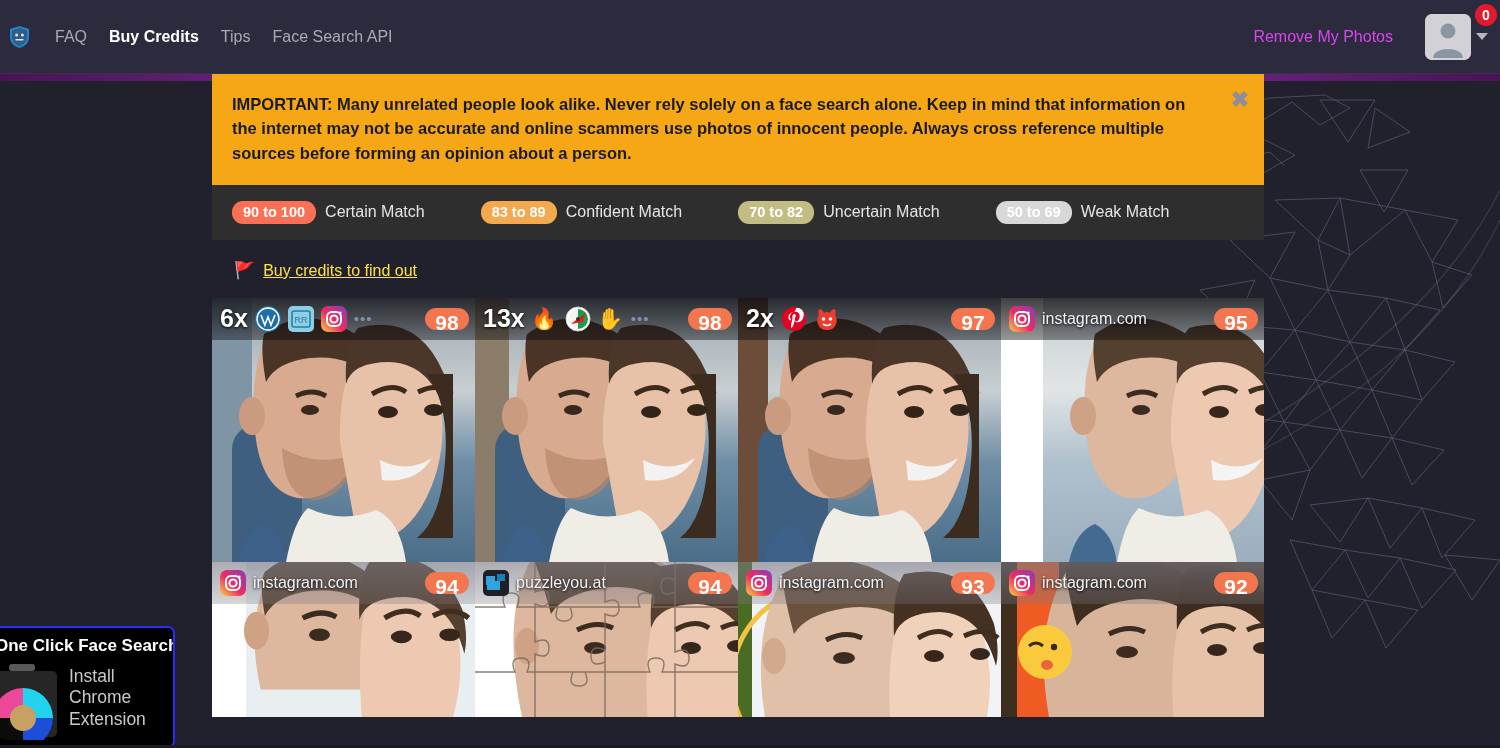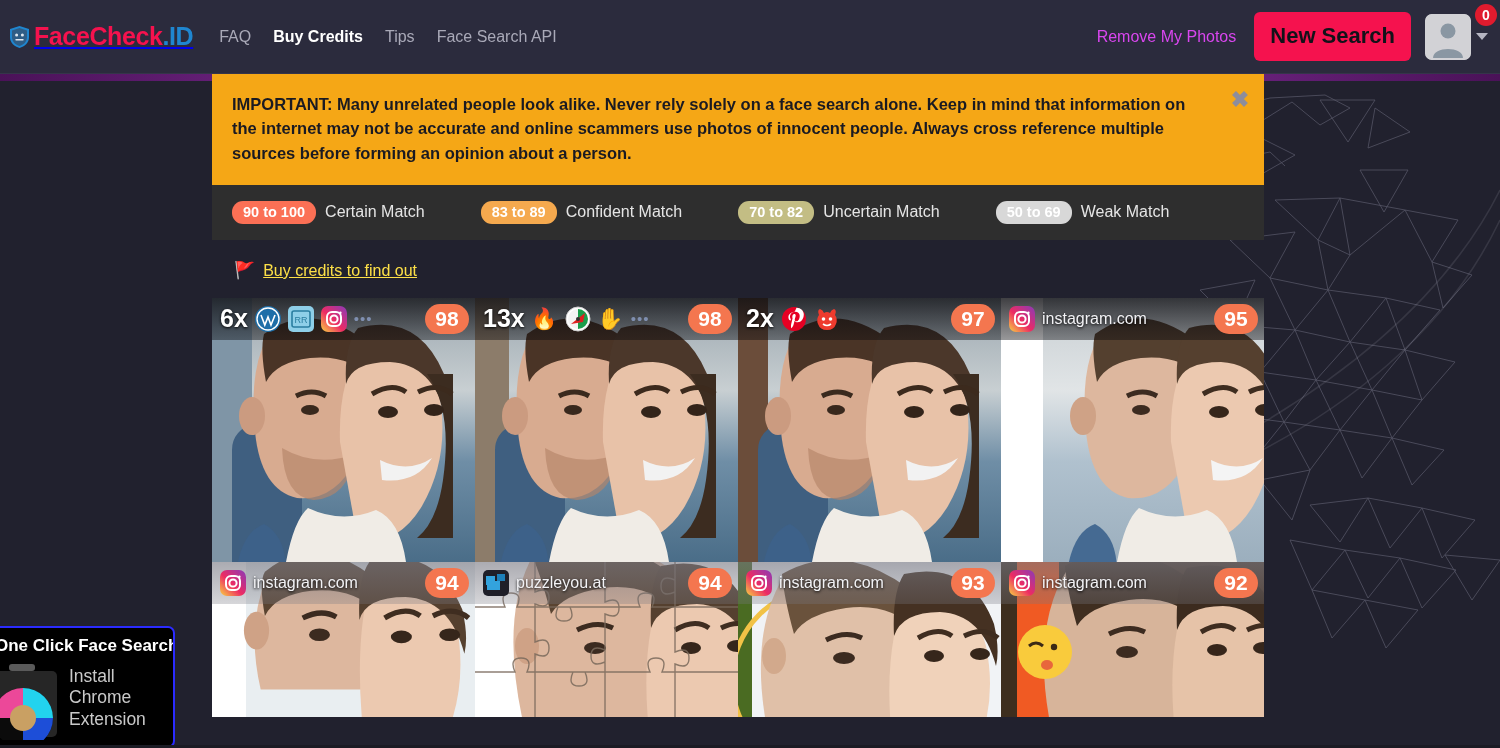--- a/index.html
+++ b/index.html
@@ -141,21 +141,21 @@
     z-index: 4;
   }
   .card-bar.light { background: linear-gradient(180deg, rgba(120,120,130,.62), rgba(120,120,130,.30)); }
   .xcount { color: #fff; font-size: 25px; font-weight: bold; line-height: 1; text-shadow: 0 1px 3px #000; }
   .domain { color: #f2f2f5; font-size: 16px; text-shadow: 0 1px 3px #000; white-space: nowrap; }
   .dots { color: #7f8fb0; font-size: 15px; letter-spacing: 1px; }
   .score {
     margin-left: auto;
     background: #f4764f; color: #fff;
     font-size: 21px; font-weight: bold;
-    min-width: 44px; height: 30px; line-height: 30px;
+    min-width: 44px; height: 22px; line-height: 30px;
     border-radius: 15px; text-align: center; padding: 0 8px;
   }
   .ico { width: 26px; height: 26px; flex: 0 0 auto; display:block; border-radius: 5px; }
   .ico.emoji {
     font-size: 21px; line-height: 26px; text-align: center; border-radius: 0;
   }
 
   
   .promo {
     position: absolute;
@@ -230,33 +230,31 @@
 
 <div class="header">
   <a class="logo-wrap" href="#">
     <svg class="shield" viewBox="0 0 19 22">
       <path d="M9.5 0 L19 3 V11 C19 17 14.5 20.5 9.5 22 C4.5 20.5 0 17 0 11 V3 Z" fill="#1f86d0"></path>
       <path d="M9.5 2 L17 4.4 V11 C17 16 13.3 18.8 9.5 20 C5.7 18.8 2 16 2 11 V4.4 Z" fill="#2f5d86"></path>
       <circle cx="6.6" cy="9" r="1.5" fill="#dfe8f0"></circle>
         <circle cx="12.4" cy="9" r="1.5" fill="#dfe8f0"></circle>
       <rect x="5.3" y="13" width="8.4" height="1.6" rx=".8" fill="#dfe8f0"></rect>
     </svg>
-    <span class="logo-text"><span class="fc">FaceCheck</span><span class="id">.ID</span></span>
   </a>
 
   <nav class="nav">
     <a href="#">FAQ</a>
     <a href="#" class="active">Buy Credits</a>
     <a href="#">Tips</a>
     <a href="#">Face Search API</a>
   </nav>
 
   <div class="header-right">
     <a href="#" class="remove-photos">Remove My Photos</a>
-    <button class="new-search">New Search</button>
     <div class="avatar-wrap">
       <svg class="avatar" viewBox="0 0 46 46">
         <rect width="46" height="46" rx="7" fill="#d2d2d6"></rect>
         <circle cx="23" cy="17" r="7.5" fill="#8a97a3"></circle>
         <path d="M8 44 C8 32 38 32 38 44 Z" fill="#8a97a3"></path>
       </svg>
       <span class="badge">0</span>
       <span class="caret"></span>
     </div>
   </div>

